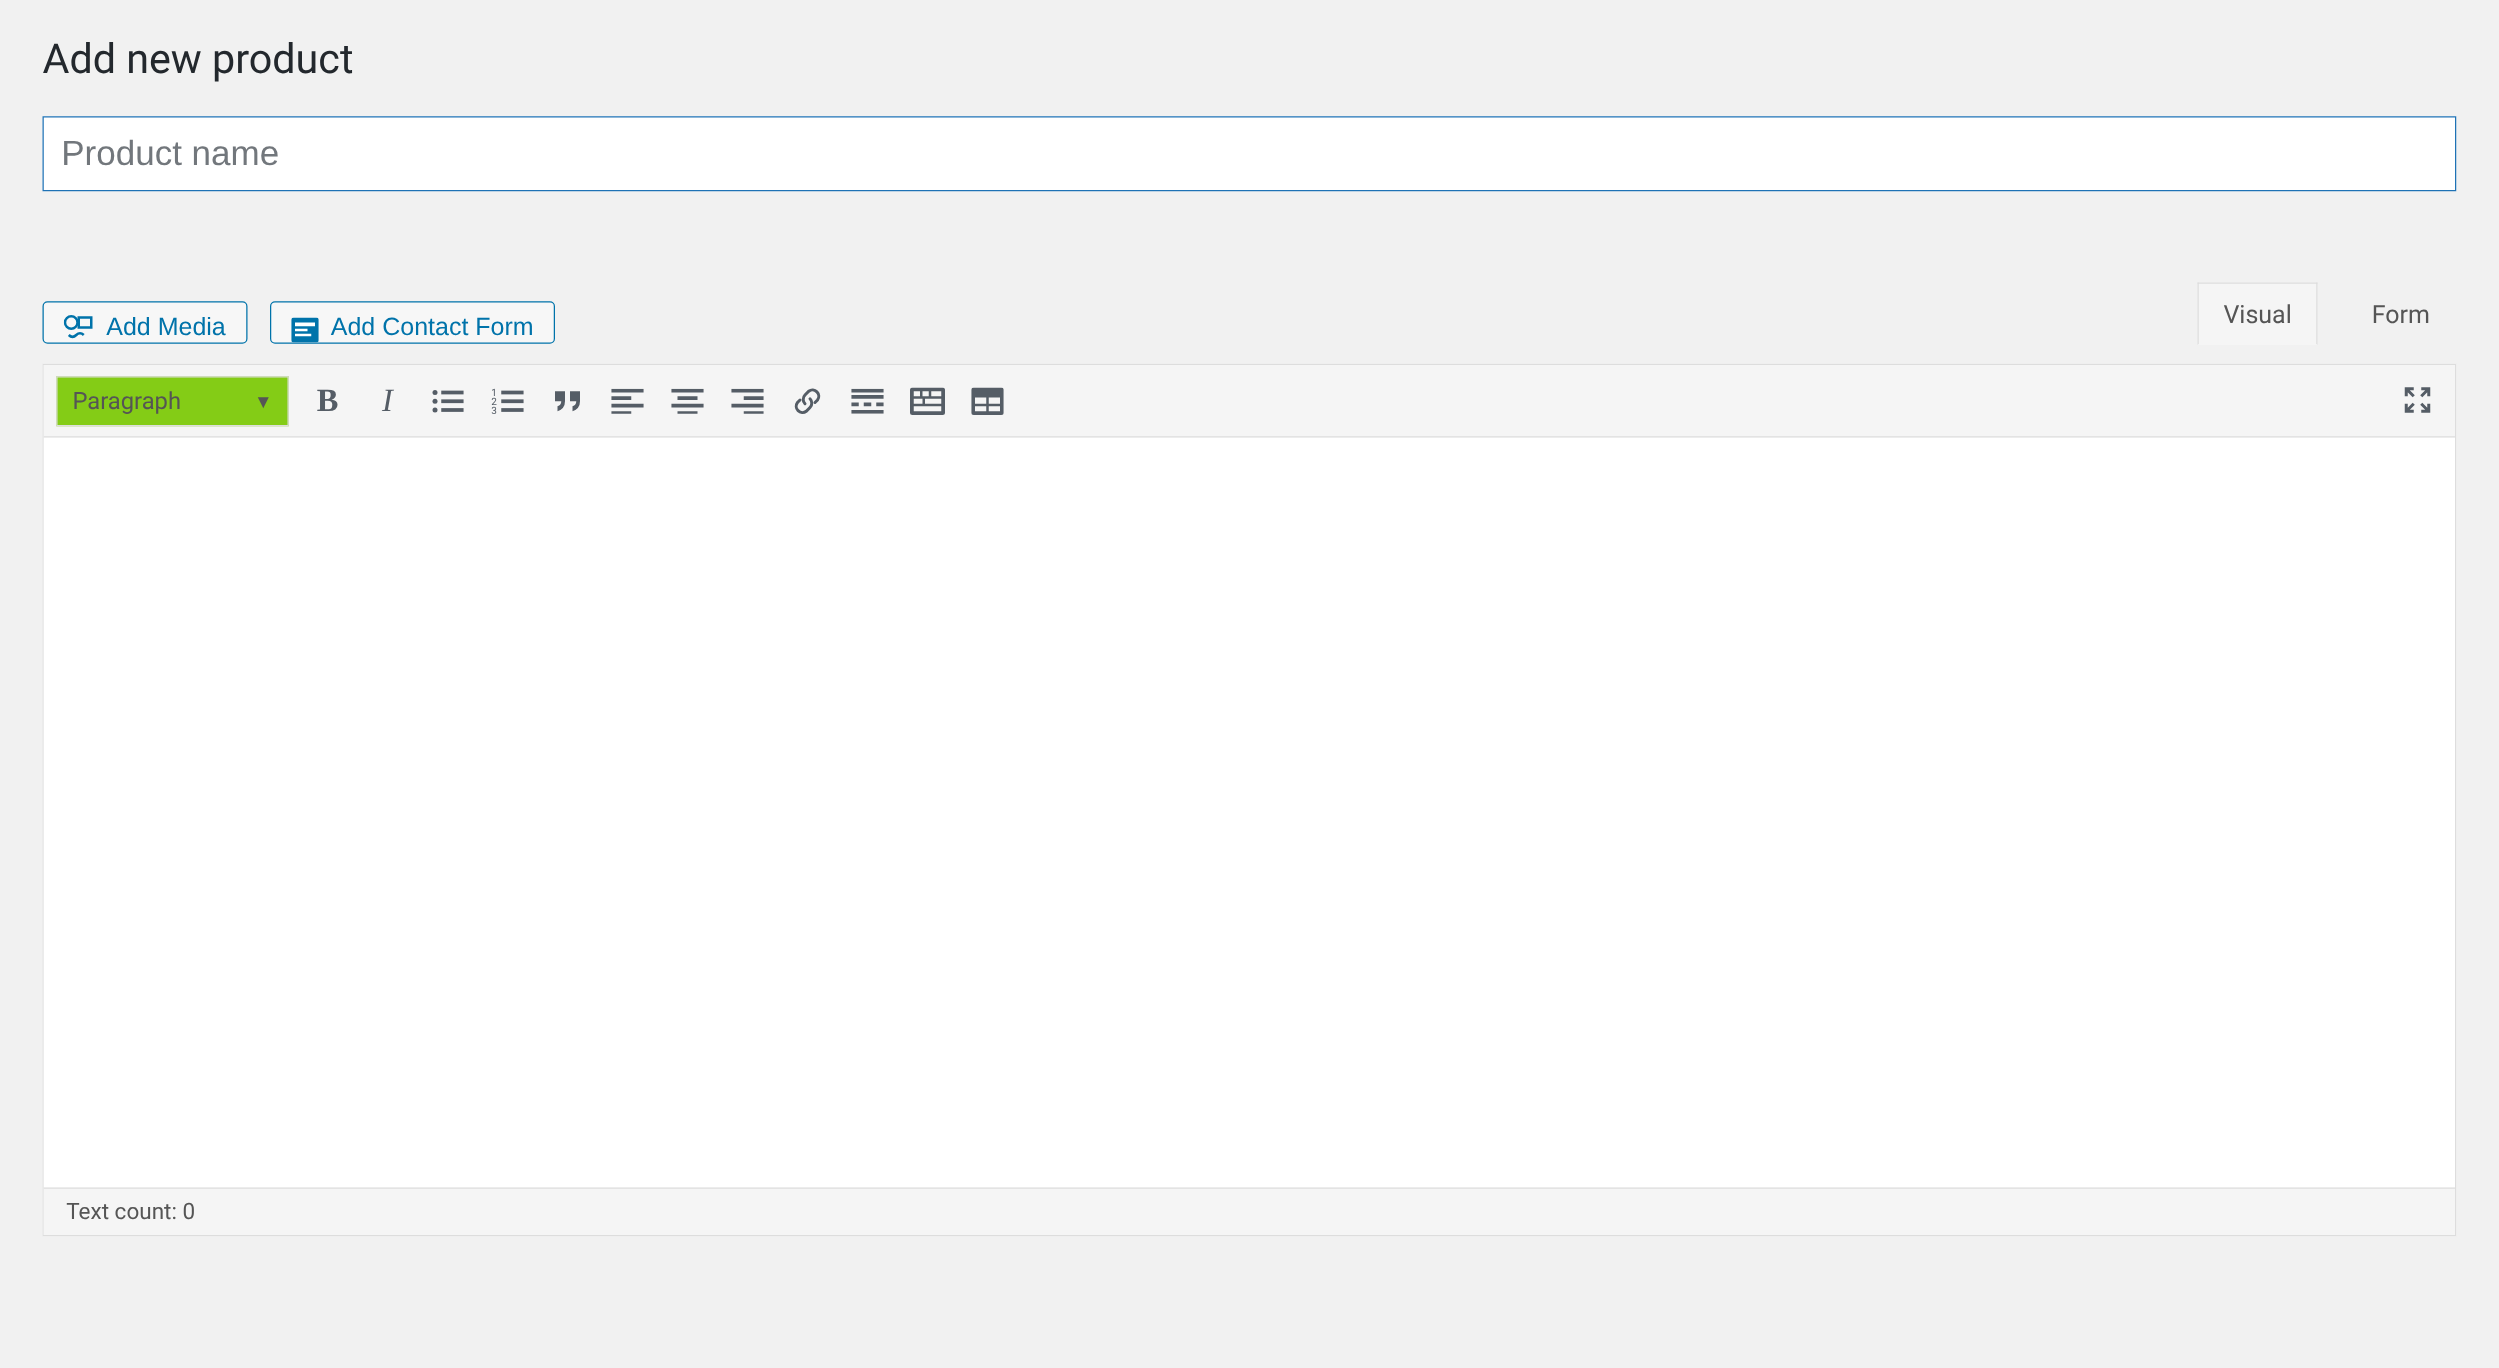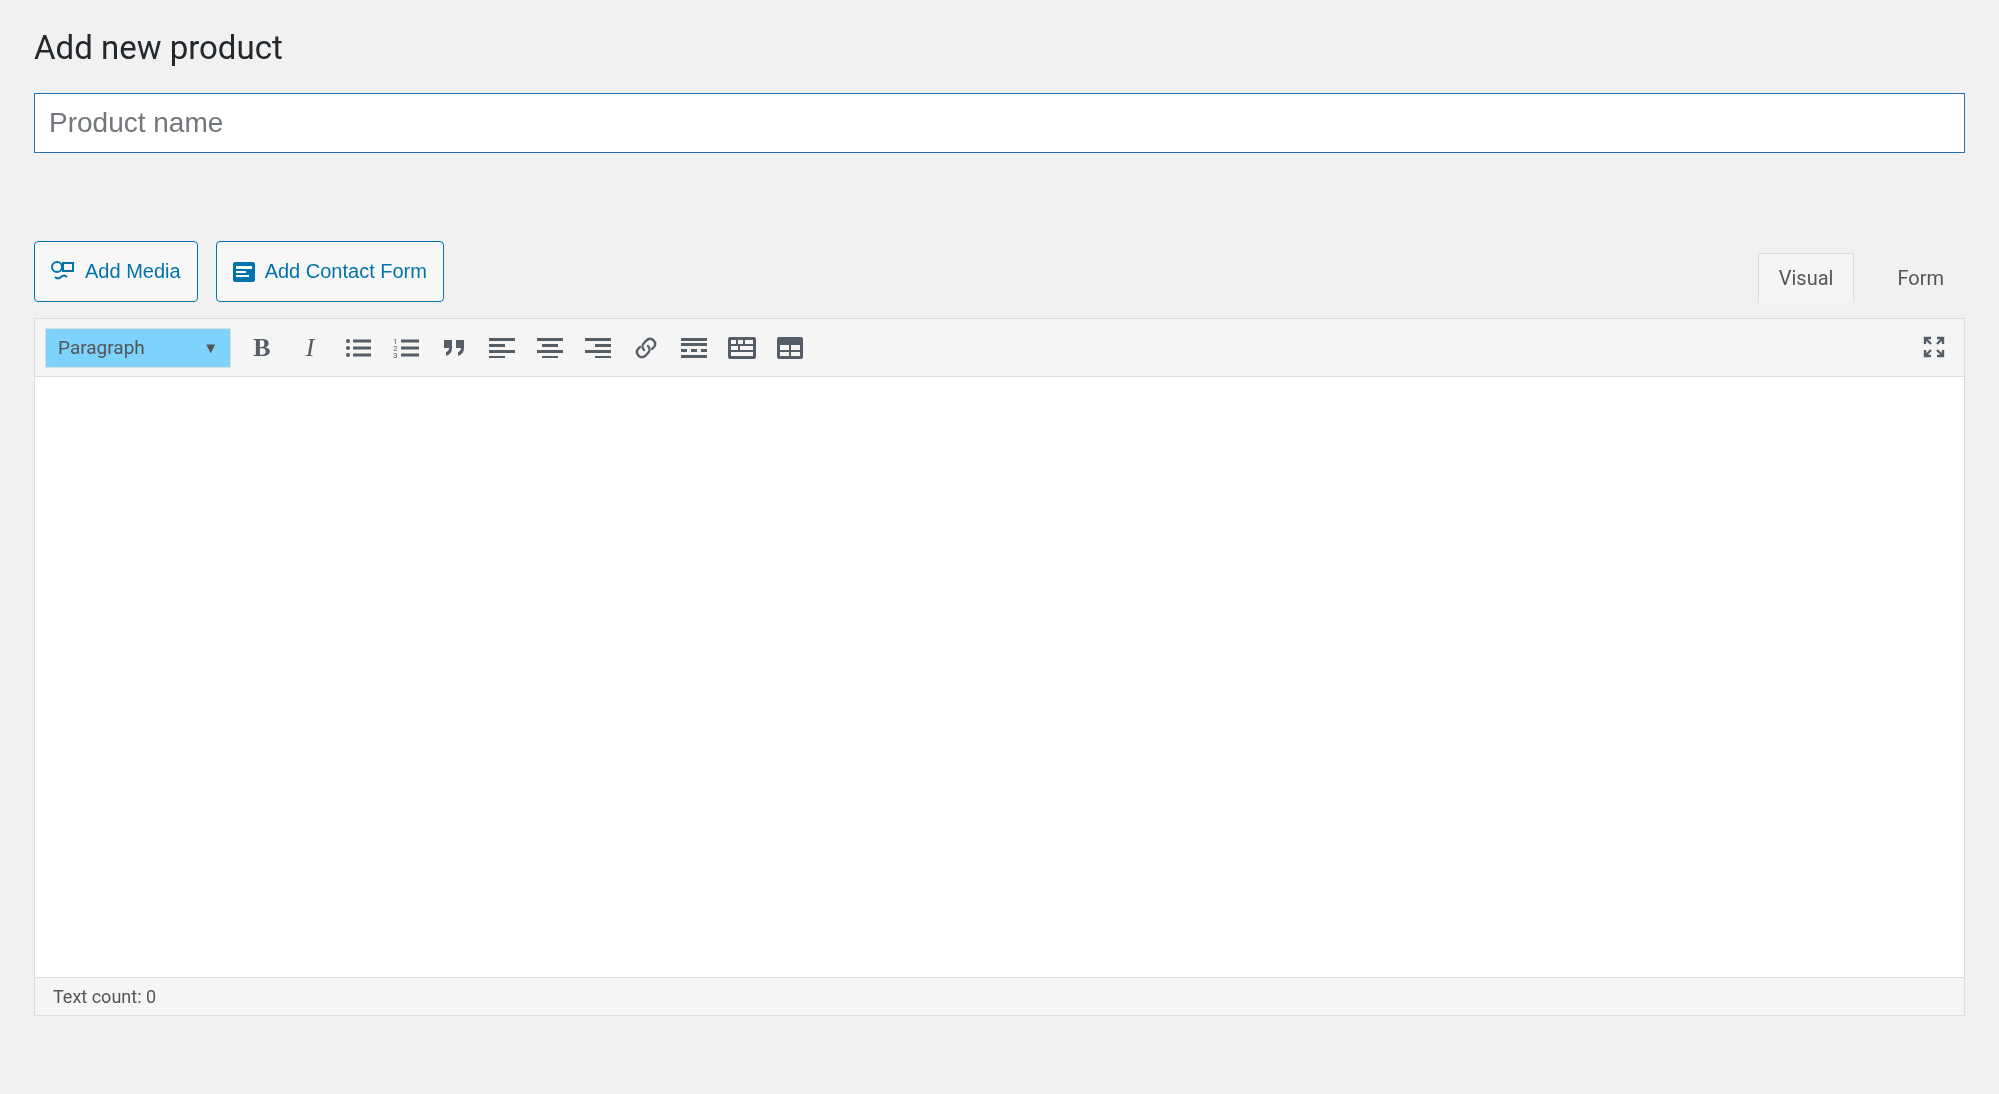--- a/index.html
+++ b/index.html
@@ -41,23 +41,23 @@
   
   .media-row {
     display: flex;
     align-items: center;
     gap: 18px;
     margin-bottom: 16px;
     position: relative;
   }
   .wp-btn {
     display: inline-flex;
-    align-items: center;
+    align-items: flex-end;
     gap: 10px;
-    height: 61px;
+    height: 34px;
     padding: 0 16px;
     background: #f7f7f7;
     border: 1px solid #0073aa;
     border-radius: 4px;
     color: #0073aa;
     font-size: 20px;
     cursor: pointer;
   }
   .wp-btn svg { display: block; }
 
@@ -97,21 +97,21 @@
     padding: 8px 10px;
     display: flex;
     align-items: center;
     gap: 16px;
     position: relative;
   }
   .format-select {
     width: 186px;
     height: 40px;
     border: 1px solid #ddd;
-    background: #7dd3fc;
+    background: #84cc16;
     display: flex;
     align-items: center;
     justify-content: space-between;
     padding: 0 12px;
     font-size: 19px;
     color: #555;
     cursor: pointer;
   }
   .format-select .caret { color: #555; font-size: 15px; }
 

